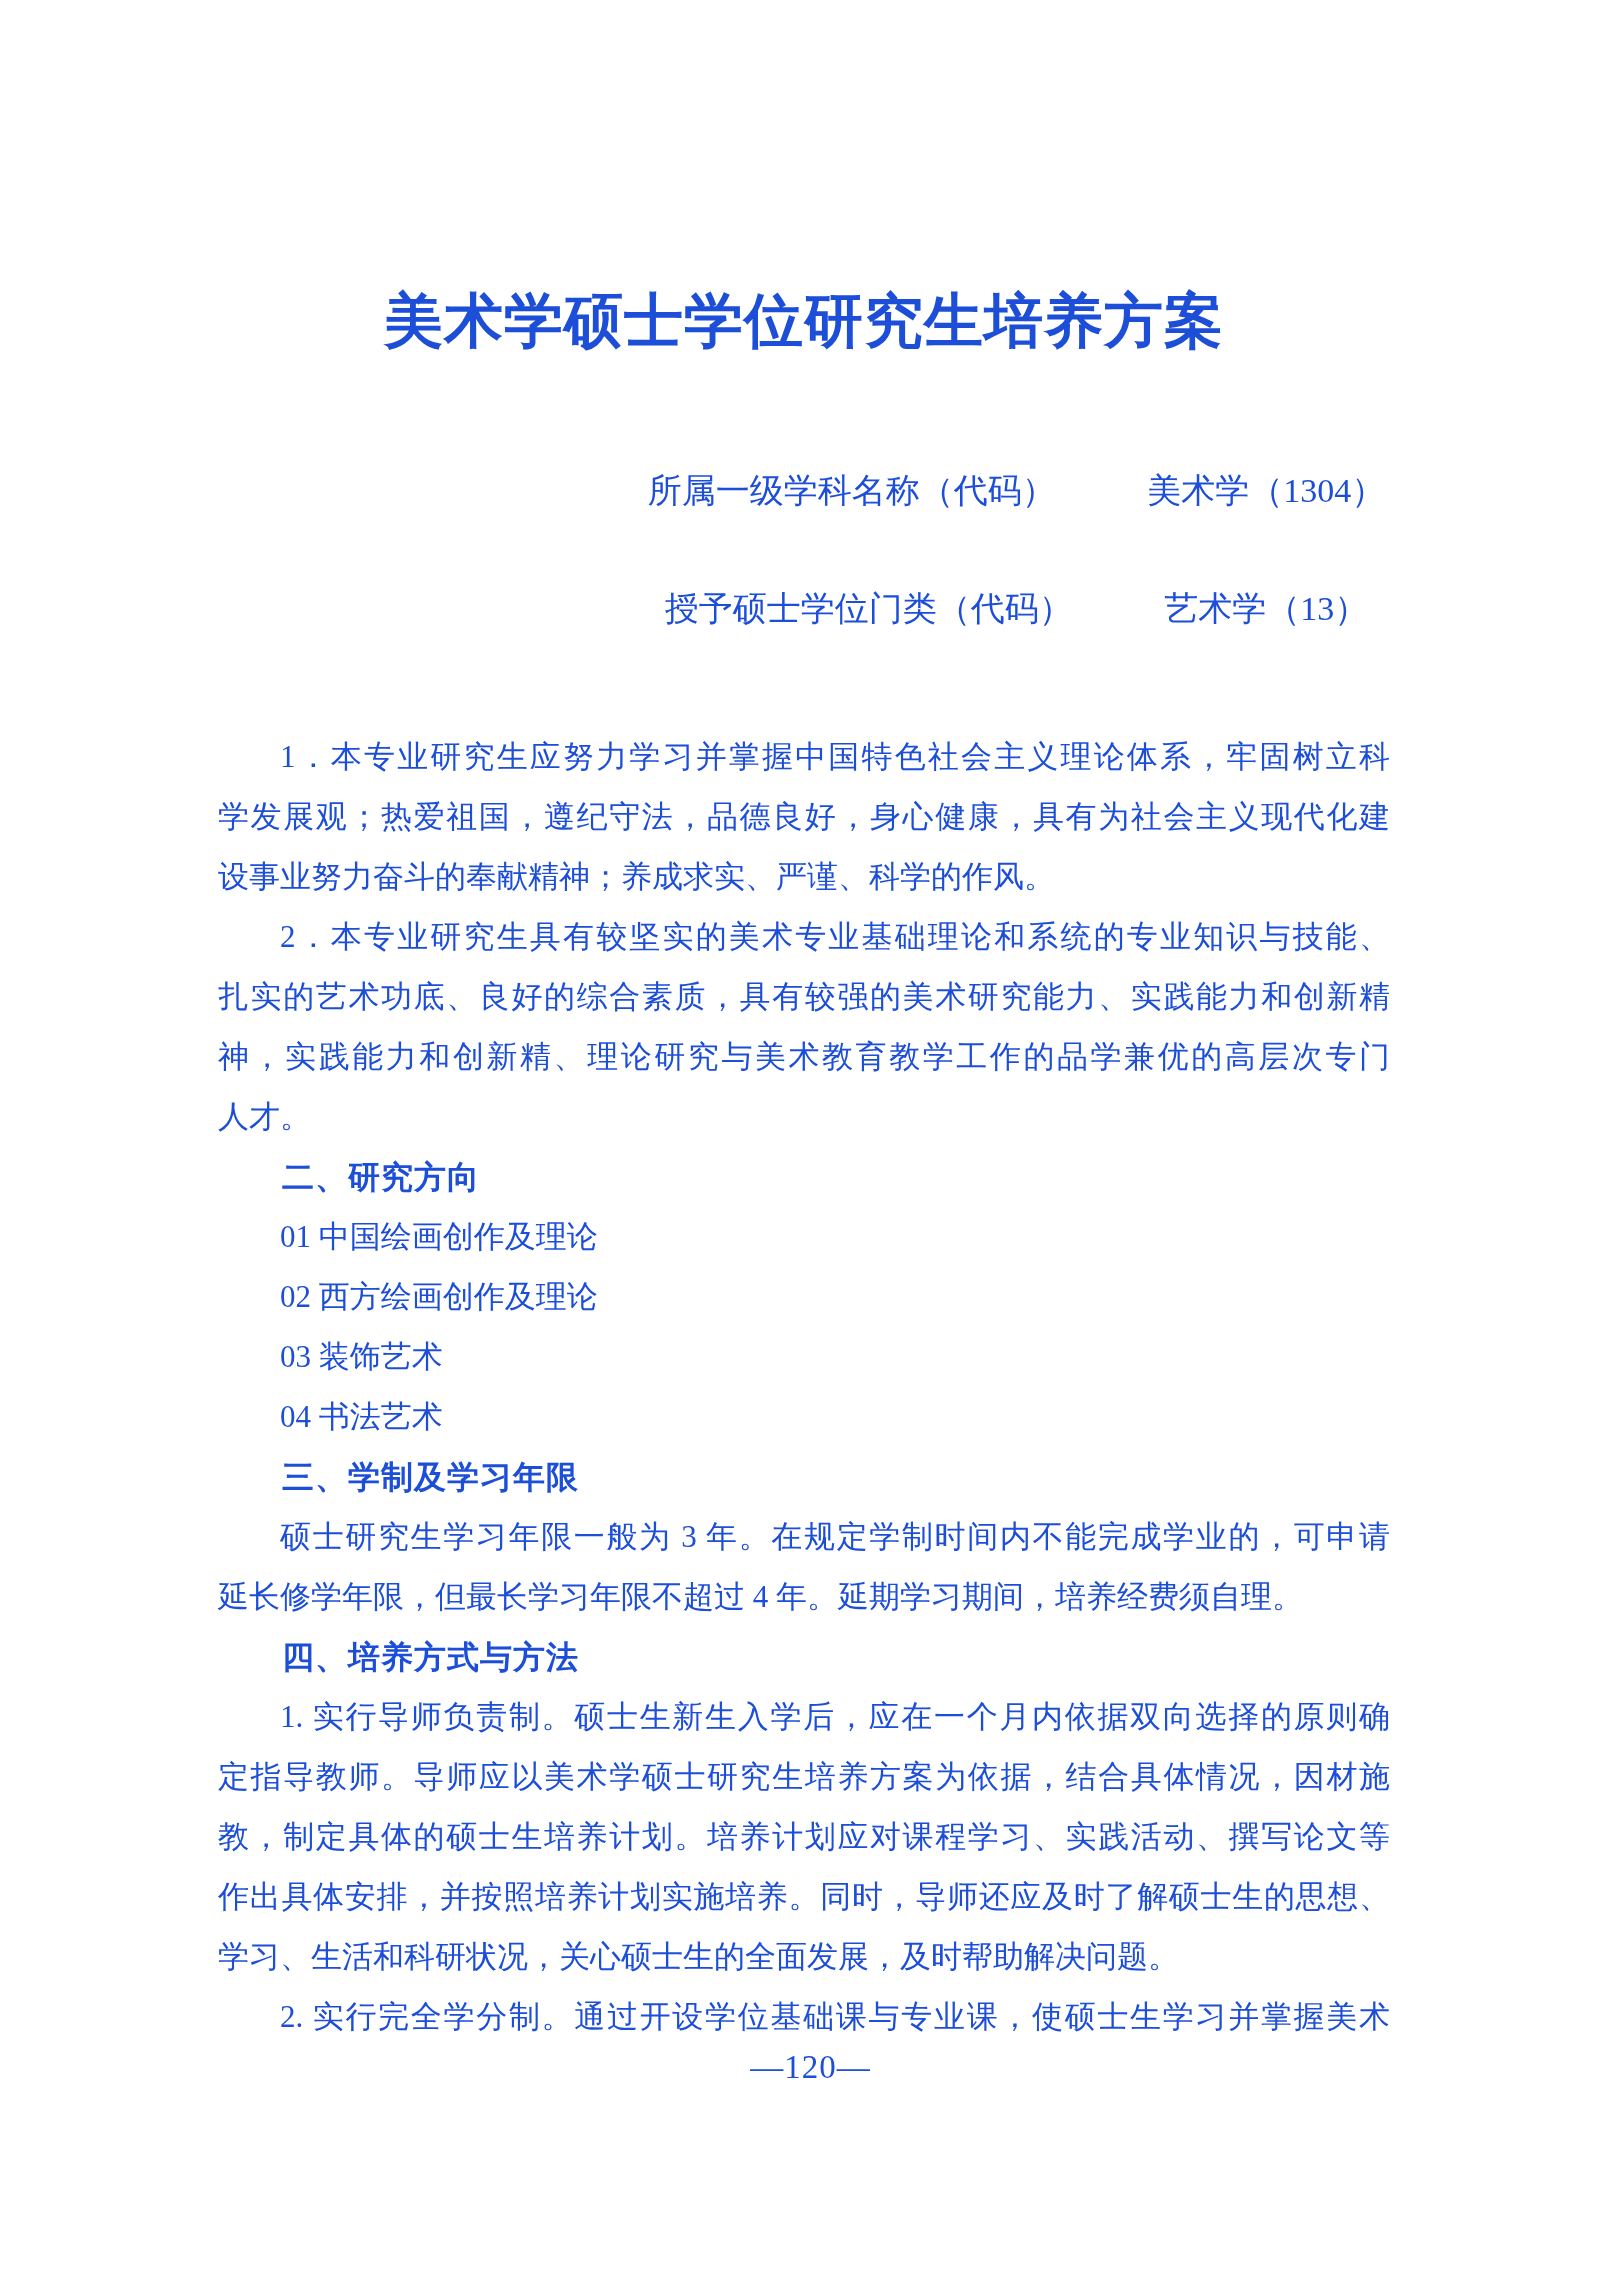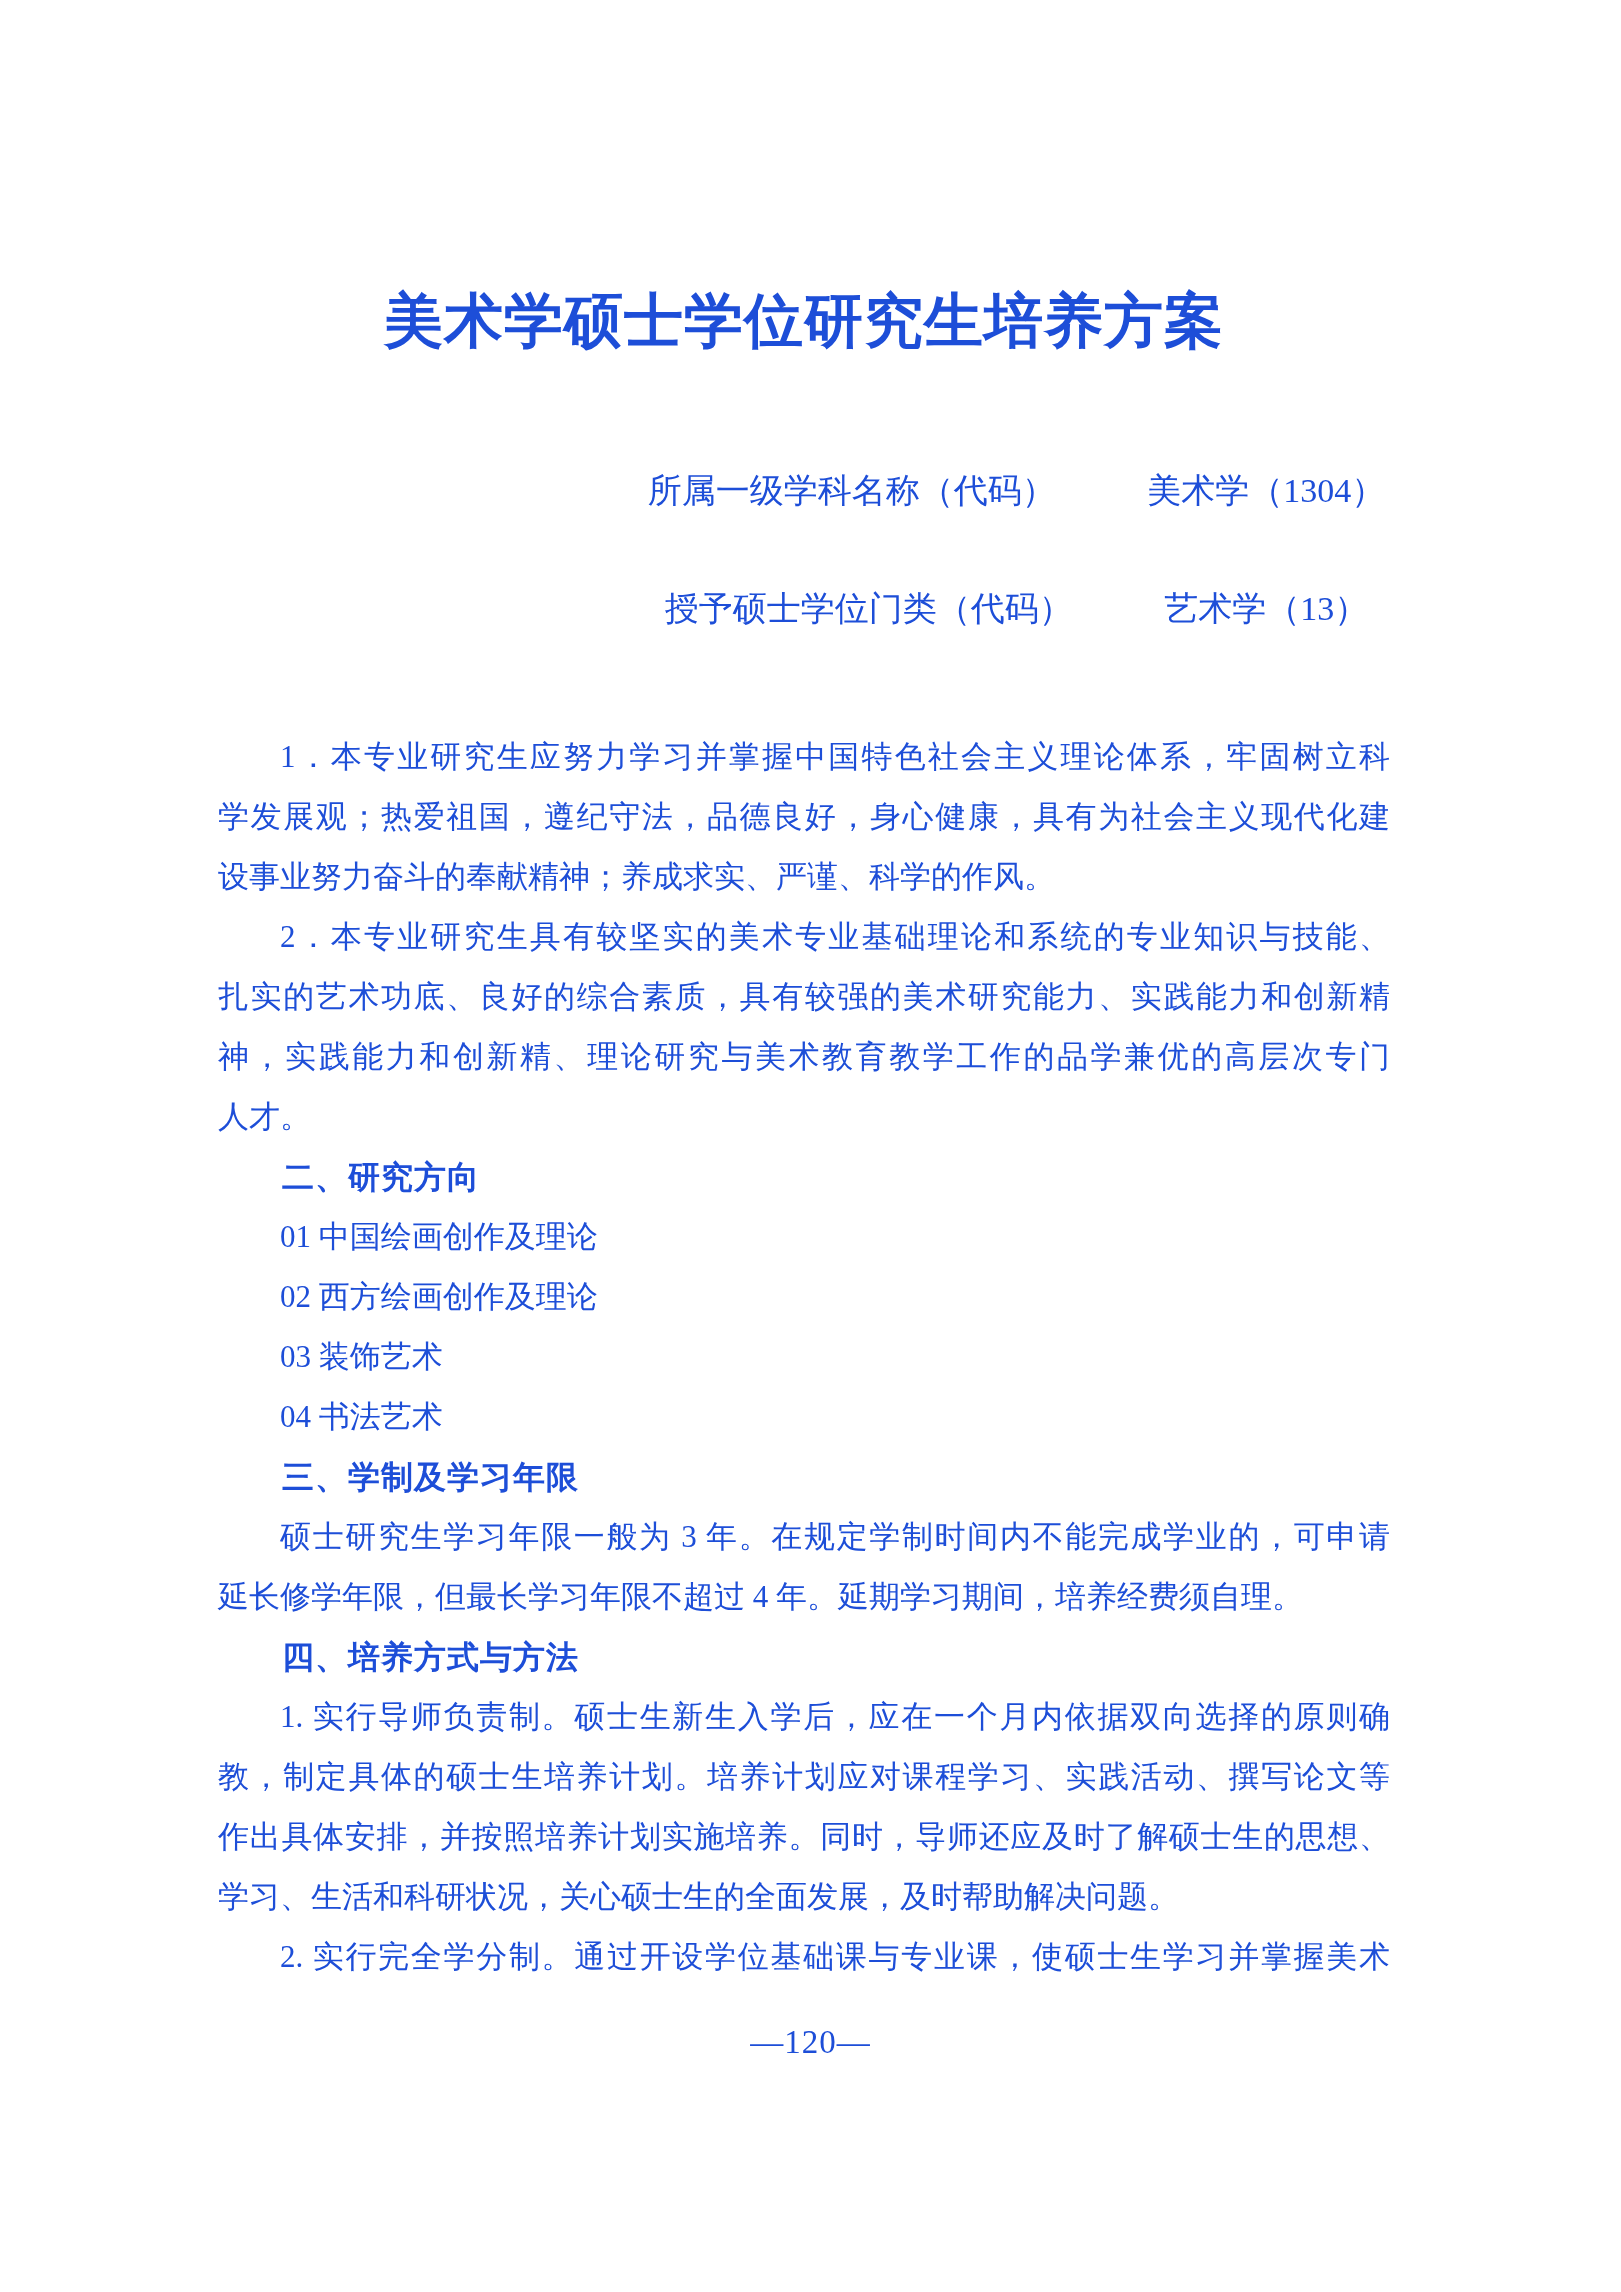--- a/index.html
+++ b/index.html
@@ -61,21 +61,20 @@
     text-align-last: justify;
   }
   .line.heading {
     font-family: "Liberation Sans", "DejaVu Sans", sans-serif;
     font-weight: 700;
     font-size: 32px;
     text-indent: 2em;
     letter-spacing: 1px;
   }
   .page-footer {
-    margin-top: 35px;
     height: 41px;
     line-height: 41px;
     text-align: center;
     font-size: 33px;
     letter-spacing: 1px;
   }
 </style>
 </head>
 <body>
 
@@ -109,20 +108,21 @@
     <div class="line indent">02 西方绘画创作及理论</div>
     <div class="line indent">03 装饰艺术</div>
     <div class="line indent">04 书法艺术</div>
 
     <div class="line heading">三、学制及学习年限</div>
     <div class="line indent full">硕士研究生学习年限一般为 3 年。在规定学制时间内不能完成学业的，可申请</div>
     <div class="line">延长修学年限，但最长学习年限不超过 4 年。延期学习期间，培养经费须自理。</div>
 
     <div class="line heading">四、培养方式与方法</div>
     <div class="line indent full">1. 实行导师负责制。硕士生新生入学后，应在一个月内依据双向选择的原则确</div>
+    <div class="line full">定指导教师。导师应以美术学硕士研究生培养方案为依据，结合具体情况，因材施</div>
     <div class="line full">教，制定具体的硕士生培养计划。培养计划应对课程学习、实践活动、撰写论文等</div>
     <div class="line full">作出具体安排，并按照培养计划实施培养。同时，导师还应及时了解硕士生的思想、</div>
     <div class="line">学习、生活和科研状况，关心硕士生的全面发展，及时帮助解决问题。</div>
     <div class="line indent full">2. 实行完全学分制。通过开设学位基础课与专业课，使硕士生学习并掌握美术</div>
 
   </div>
 
   <div class="page-footer">—120—</div>
 
 </div>

